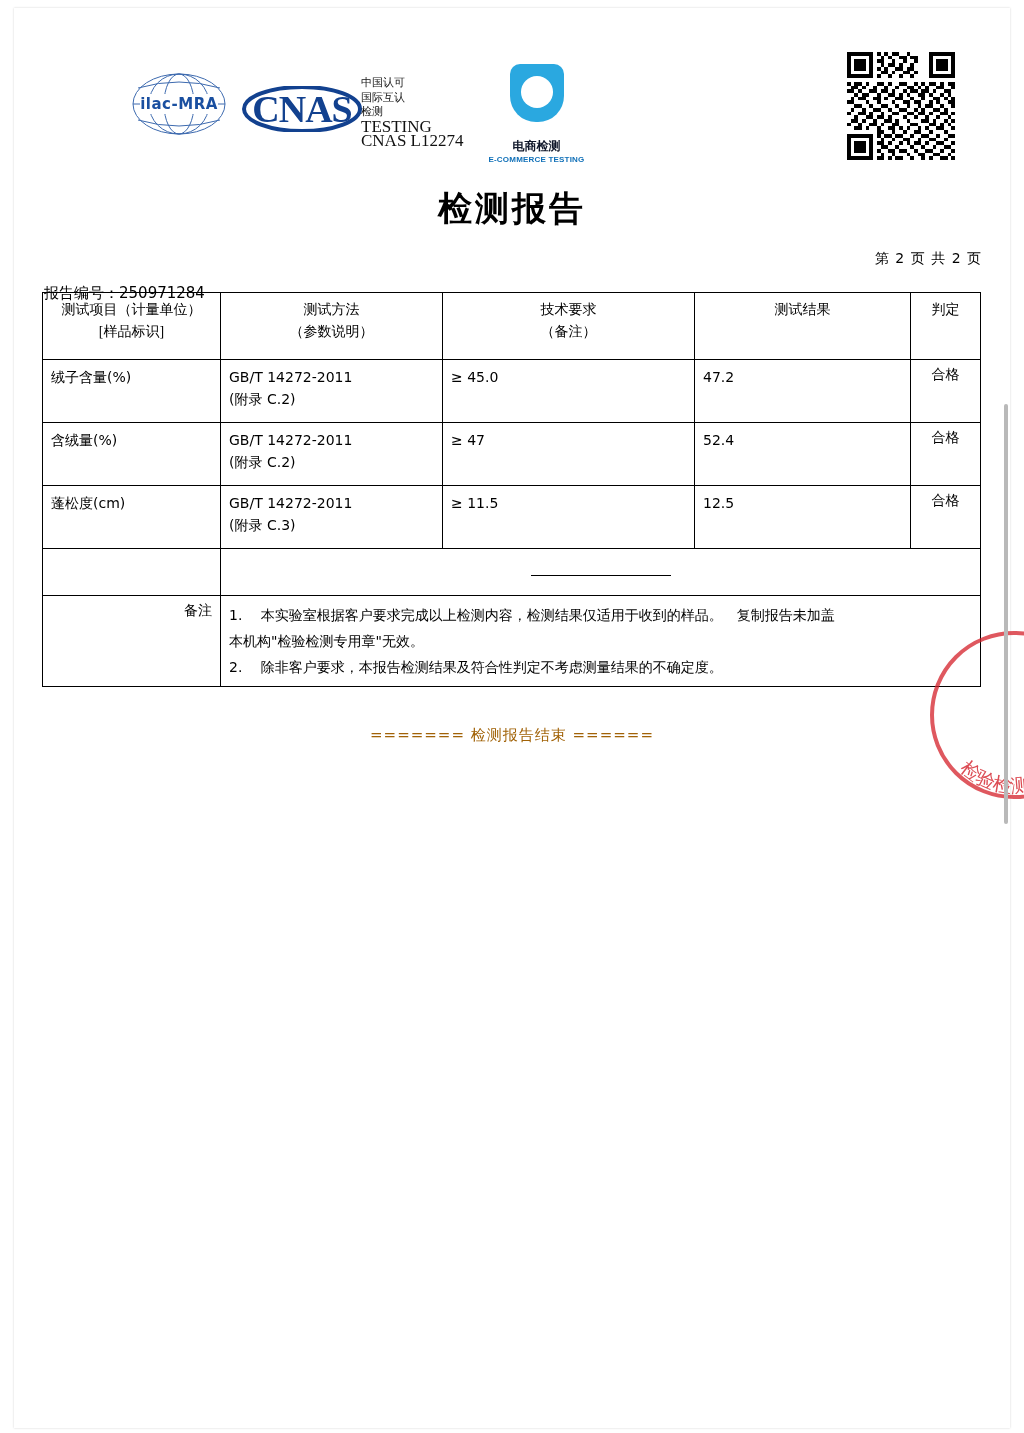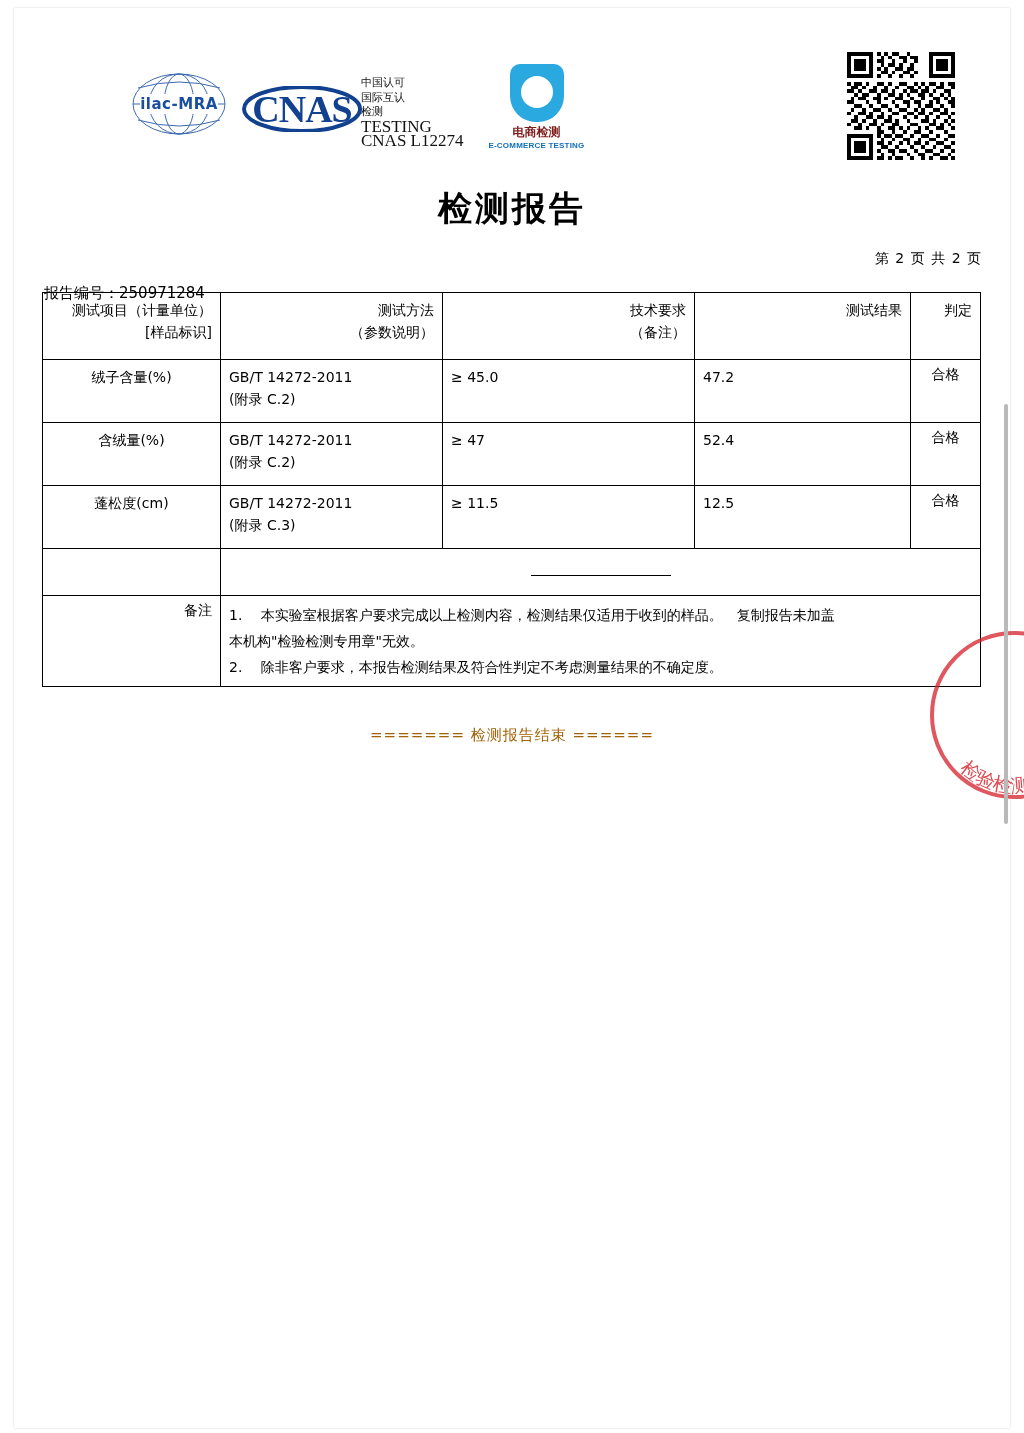--- a/index.html
+++ b/index.html
@@ -93,23 +93,23 @@
     left: 16px; top: 14px;
     width: 22px; height: 28px;
     color: #f4a21a;
     font-size: 22px;
     font-weight: bold;
     line-height: 28px;
   }
   .ec-cn {
     font-family: Liberation Serif, serif;
     font-size: 12px;
-    color: #7f1d1d;
+    color: #0f172a;
     font-weight: bold;
-    margin-top: 2px;
+    margin-top: 16px;
   }
   .ec-en {
     font-family: "Liberation Sans", sans-serif;
     font-size: 8px;
     color: #1070b8;
     font-weight: bold;
     letter-spacing: 0.2px;
   }
   .contact {
     position: absolute;
@@ -164,25 +164,26 @@
   table.report td, table.report th {
     border: 1px solid #000;
     padding: 6px 8px;
     vertical-align: top;
     font-family: "DejaVu Sans", sans-serif;
     font-size: 14px;
     color: #000;
   }
   table.report th {
     font-weight: normal;
-    text-align: right;
+    text-align: center;
     line-height: 22px;
     height: 54px;
-  }
-  td.cell-item { line-height: 22px; text-align: center; }
+    font-family: Liberation Serif, serif;
+  }
+  td.cell-item { line-height: 22px; }
   td.cell-method { line-height: 22px; }
   td.cell-req, td.cell-res { line-height: 22px; }
   td.cell-verdict { text-align: center; }
   .row-body td { height: 50px; }
   .spacer-row td {
     height: 34px;
     border-left: 1px solid #000;
     border-right: 1px solid #000;
     border-top: 1px solid #000;
     border-bottom: 1px solid #000;

